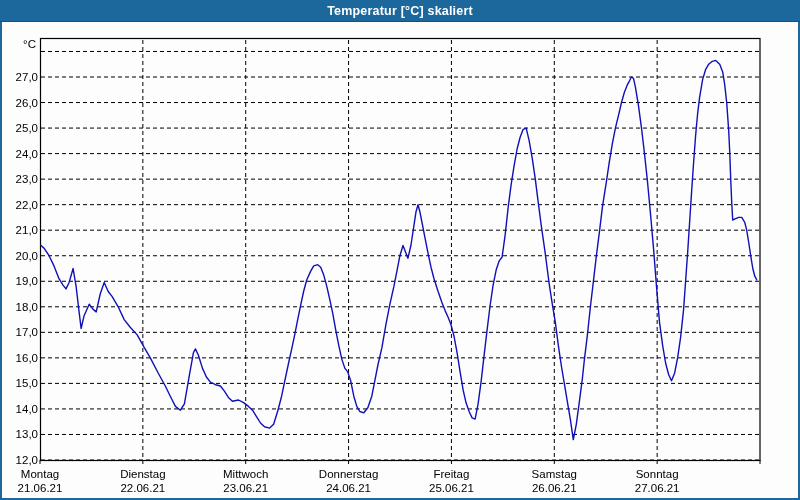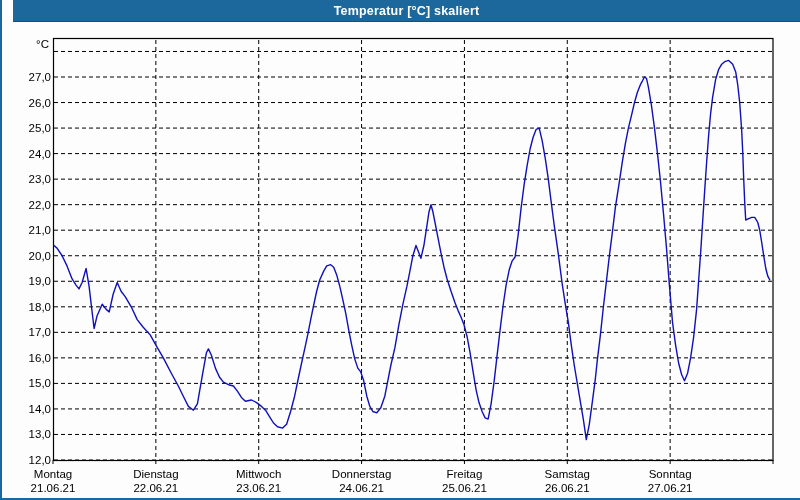--- a/index.html
+++ b/index.html
@@ -1,21 +1,20 @@
 <!DOCTYPE html>
 <html><head>
 <meta charset="utf-8">
 <style>
   html,body{margin:0;padding:0;background:#e8e8e8;}
   .window{
     width:800px;height:500px;box-sizing:border-box;
     background:#fdfdfd;position:relative;
     border:2px solid #1c689c;border-top:none;
     font-family:"Liberation Sans",sans-serif;
-    padding-left:13px;
   }
   .titlebar{
     height:22px;margin:0 -2px;
     background:#1c689c;
     border-bottom:1px solid #155079;
     display:flex;align-items:center;justify-content:center;
     box-sizing:border-box;
   }
   .titlebar span{
     color:#ffffff;font-size:12.5px;font-weight:bold;

